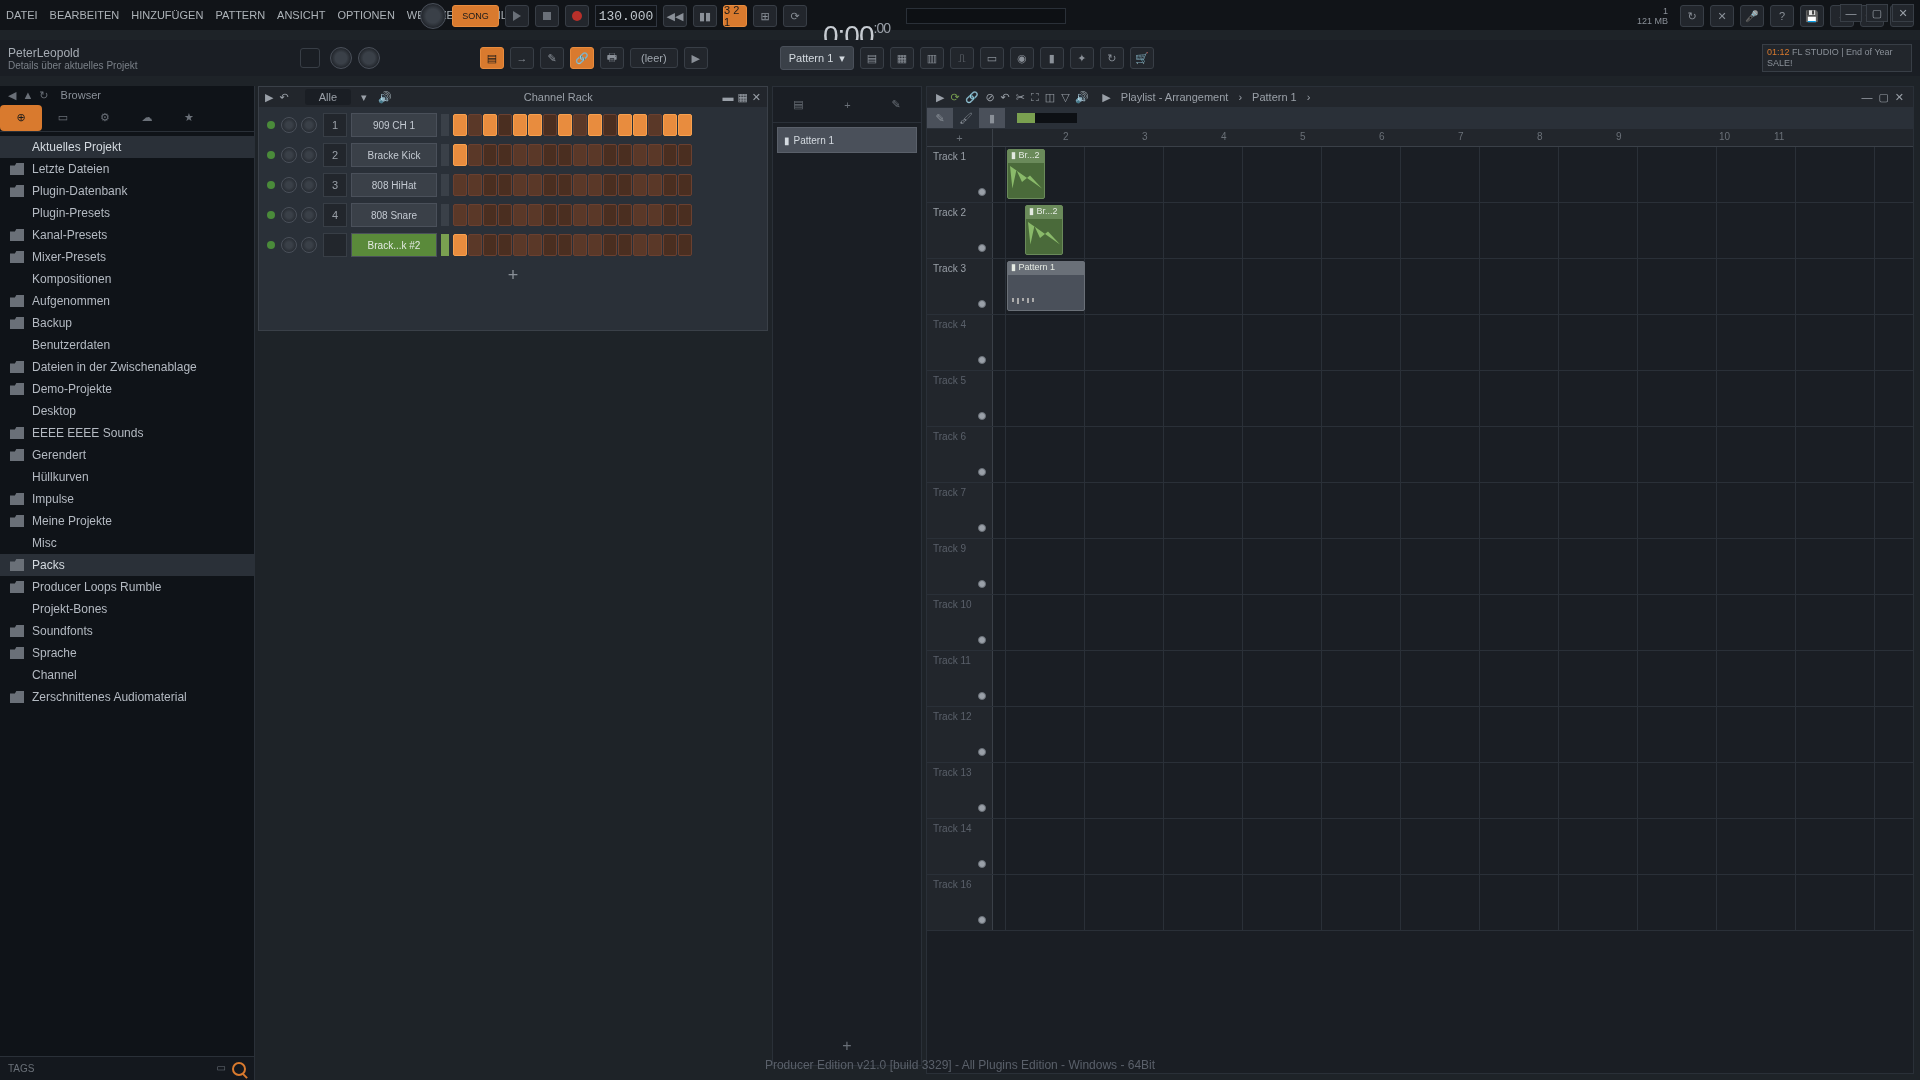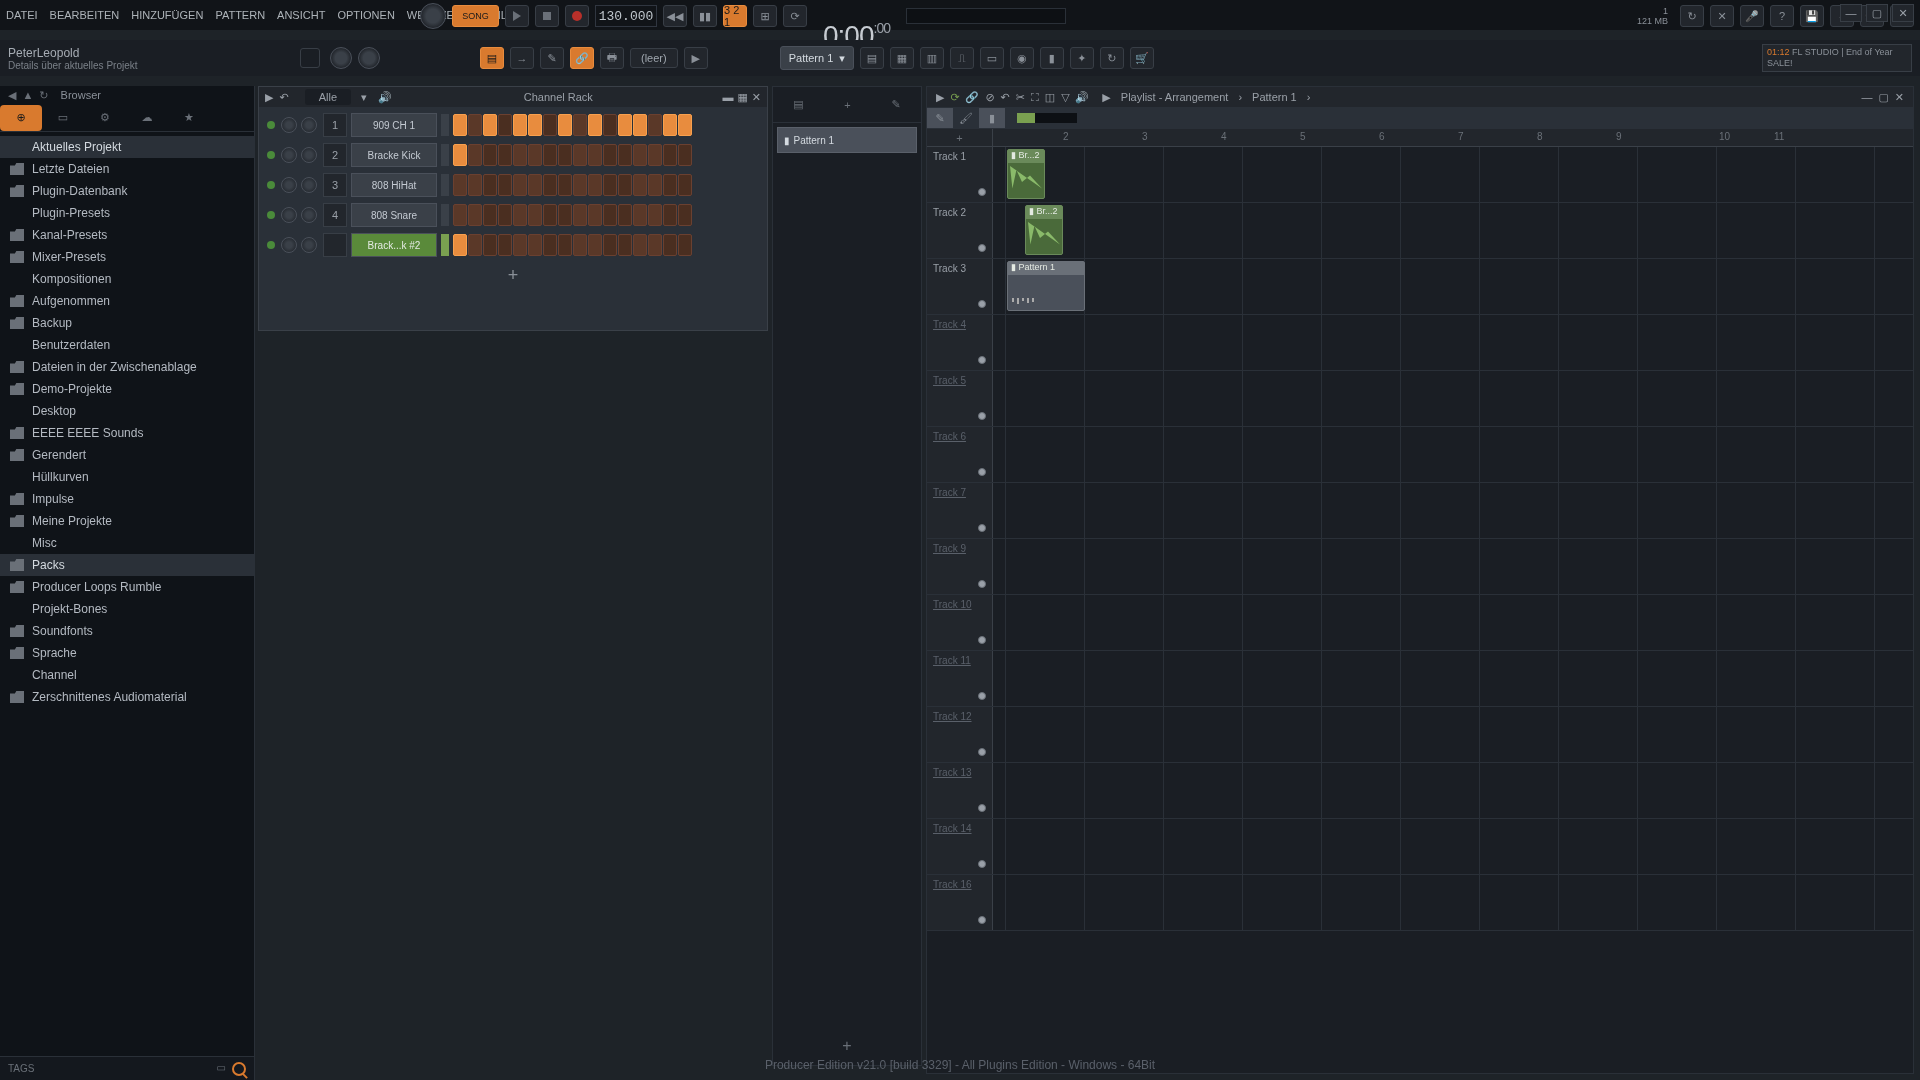--- a/index.html
+++ b/index.html
@@ -90,21 +90,21 @@
 .pl-tool { width: 26px; height: 20px; display: flex; align-items: center; justify-content: center; cursor: pointer; color: #8a9098; }
 .pl-tool.on { background: #4a505a; }
 .pl-mini { margin-left: 12px; width: 60px; height: 10px; background: #0d1014; position: relative; }
 .pl-mini-clip { position: absolute; left: 0; top: 0; width: 18px; height: 10px; background: #7aa050; }
 .pl-ruler { height: 18px; background: #22262c; display: flex; border-bottom: 1px solid #3a4048; position: relative; }
 .pl-ruler .addtrk { width: 66px; display: flex; align-items: center; justify-content: center; color: #6a7078; cursor: pointer; border-right: 1px solid #3a4048; }
 .pl-ruler .bars { flex: 1; position: relative; }
 .bar-num { position: absolute; top: 2px; color: #6a7078; font-size: 10px; }
 .pl-body { position: absolute; top: 60px; left: 0; right: 0; bottom: 0; overflow: hidden; }
 .track { height: 56px; border-bottom: 1px solid #2a3038; display: flex; }
-.track.dim .track-hdr { color: #5a606a; text-decoration: underline; }
+.track.dim .track-hdr { color: #5a606a; }
 .track-hdr { width: 66px; background: #22262c; border-right: 1px solid #3a4048; position: relative; color: #9aa0a8; font-size: 10px; padding: 4px 6px; }
 .track-dot { position: absolute; bottom: 6px; right: 6px; width: 8px; height: 8px; border: 1px solid #6a7078; border-radius: 50%; background: #9aa0a8; }
 .track-lane { flex: 1; position: relative; background-image: linear-gradient(90deg, #2a3038 1px, transparent 1px); background-size: 79px 100%; margin-left: 12px; }
 .clip { position: absolute; top: 2px; height: 50px; background: #4a6a3a; border: 1px solid #6a8a5a; border-radius: 2px; }
 .clip-hdr { height: 13px; background: #6a8a5a; color: #e4eae2; font-size: 9px; padding: 0 3px; overflow: hidden; white-space: nowrap; }
 .clip-wave { position: absolute; top: 16px; left: 2px; right: 2px; bottom: 2px; }
 .clip.grey { background: #4a505a; border-color: #6a7078; }
 .clip.grey .clip-hdr { background: #6a7078; }
 .footer-text { position: absolute; bottom: 8px; left: 50%; transform: translateX(-50%); color: #5a606a; font-size: 12px; }
 </style>

